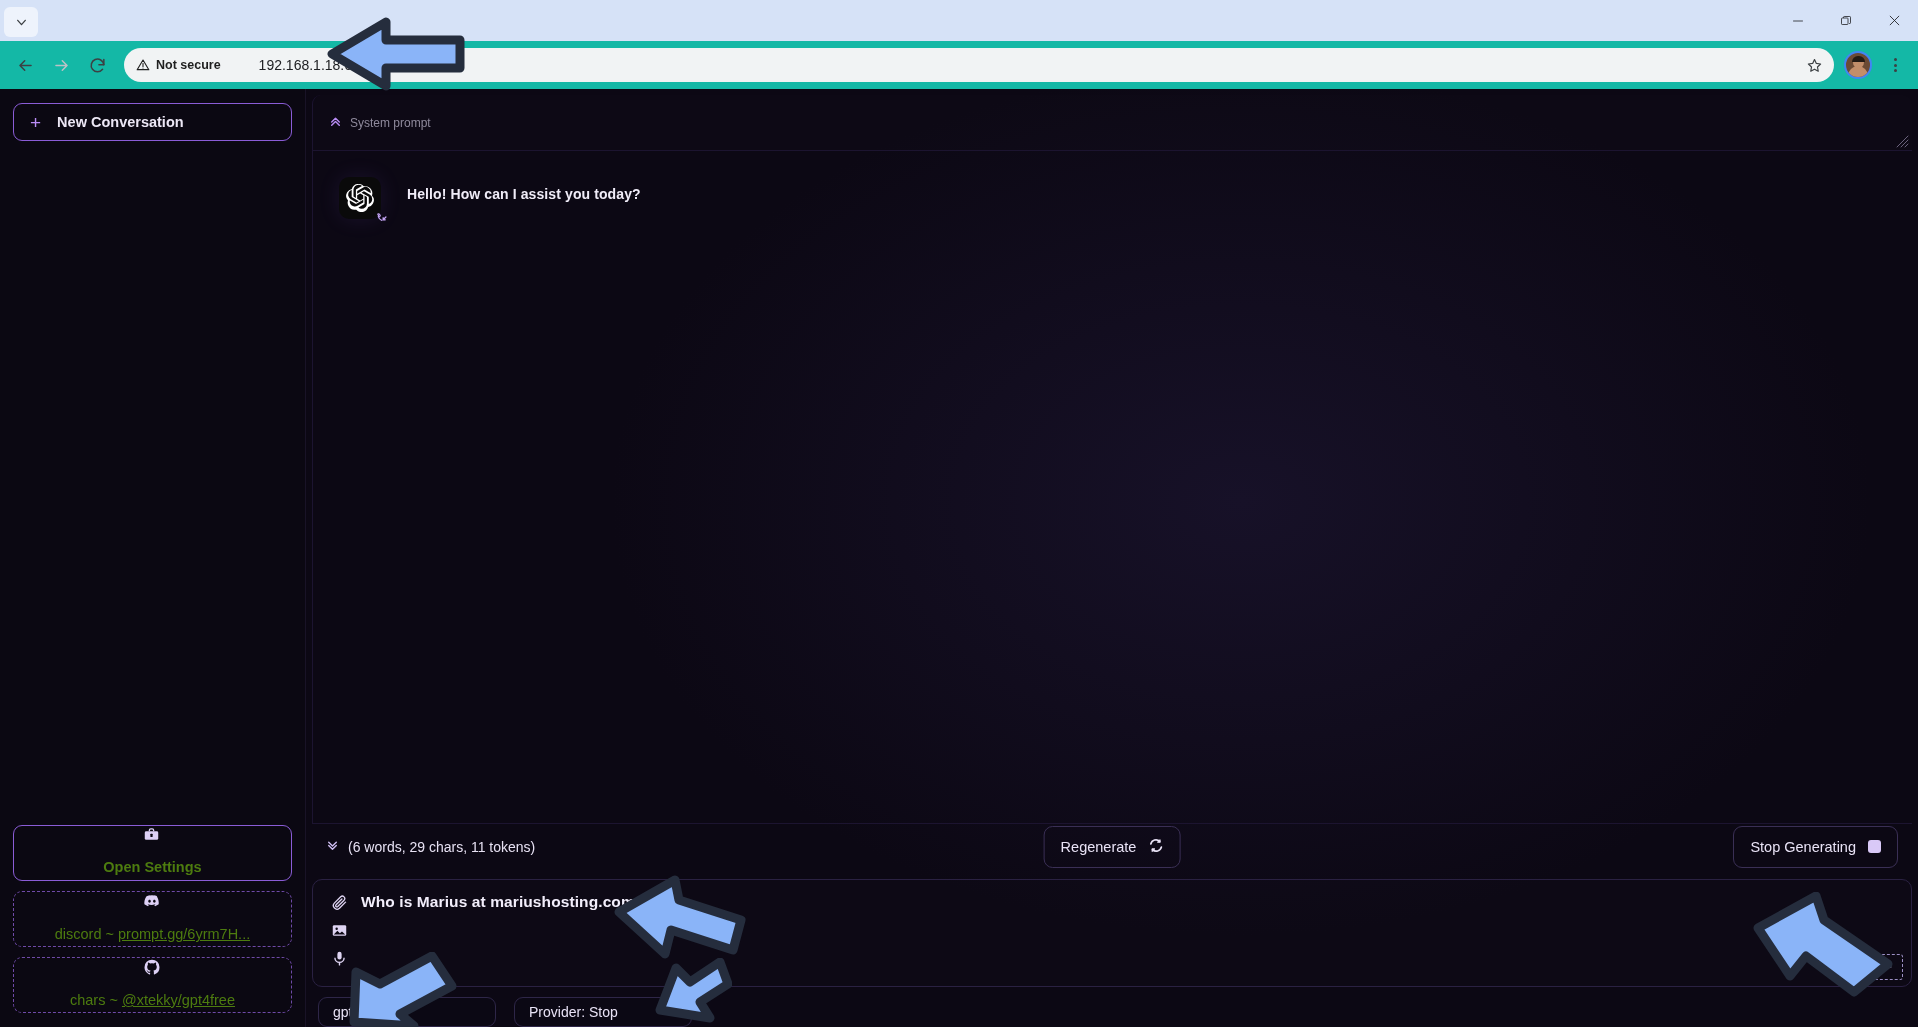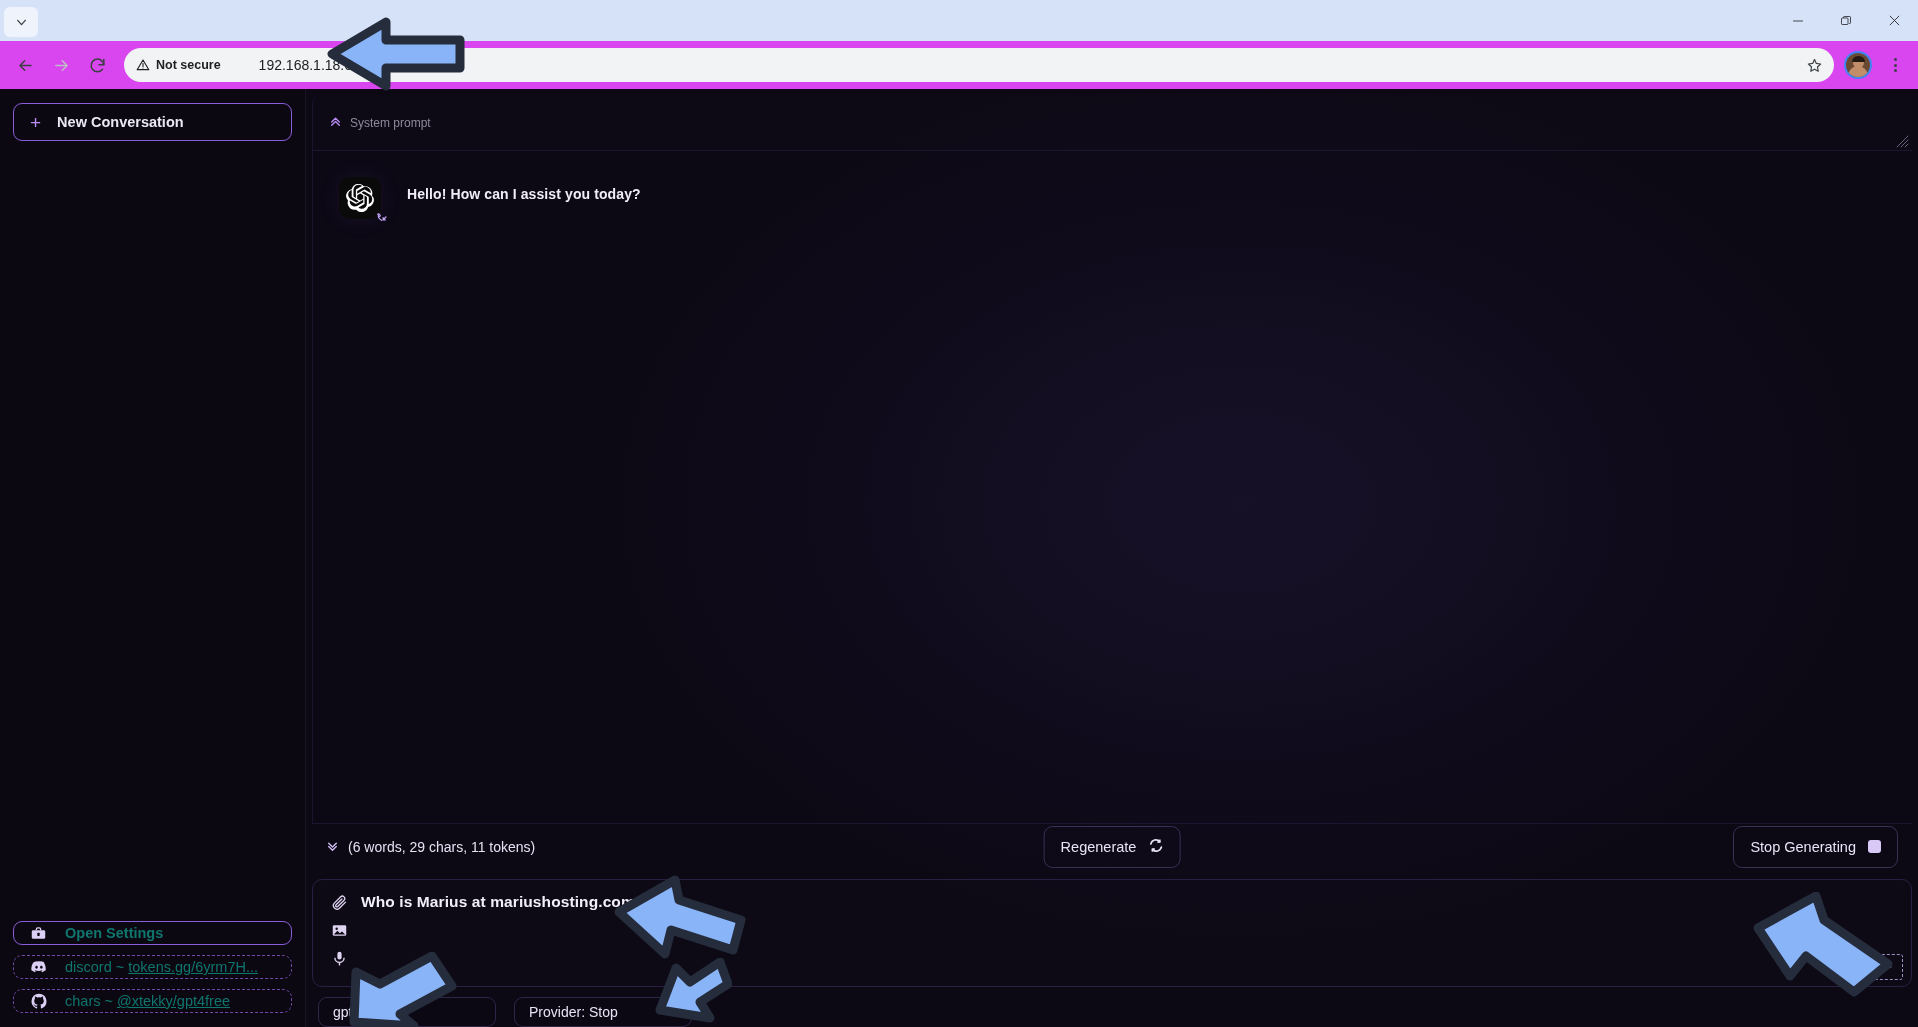--- a/index.html
+++ b/index.html
@@ -73,21 +73,21 @@
     align-items: center;
   }
   .win-btn {
     width: 48px; height: 41px;
     display: flex; align-items: center; justify-content: center;
     color: #202124;
   }
 
   .toolbar {
     height: 48px;
-    background: #d946ef;
+    background: #14b8a6;
     display: flex;
     align-items: center;
     padding: 0 8px;
     gap: 2px;
     position: relative;
   }
   .nav-btn {
     width: 34px; height: 34px;
     border-radius: 50%;
     display: flex; align-items: center; justify-content: center;
@@ -202,28 +202,29 @@
     font-size: 14.5px;
     font-weight: bold;
     background: transparent;
   }
   .plus-icon { color: #b98cf5; font-size: 19px; line-height: 1; font-weight: normal; }
 
   .conv-list { flex: 1; overflow: hidden; }
 
   .sidebar-footer { display: flex; flex-direction: column; gap: 10px; }
   .side-btn {
-    height: 24px;
+    height: 56px;
     border-radius: 9px;
     display: flex;
     align-items: center;
     gap: 16px;
     padding: 0 16px;
     font-size: 14.5px;
-    color: #0f766e;
+    color: #4d7c0f;
+    flex-direction: column;
   }
   .side-btn.solid { border: 1px solid #8a5cd6; font-weight: bold; }
   .side-btn.dashed { border: 1px dashed #6f4aa8; }
   .side-ico { color: #ddd0f5; display: flex; align-items: center; width: 19px; flex: none; }
   .side-label { white-space: nowrap; overflow: hidden; text-overflow: ellipsis; }
   .side-link { text-decoration: underline; }
 
   
   .main {
     flex: 1;
@@ -299,21 +300,21 @@
   .statusbar {
     height: 46px;
     border-top: 1px solid #1c1430;
     margin: 0 6px;
     display: flex;
     align-items: center;
     padding: 0 14px;
     position: relative;
   }
   .wordcount {
-    display: flex; align-items: flex-end; gap: 9px;
+    display: flex; align-items: center; gap: 9px;
     color: #e7e1f3;
     font-size: 14px;
   }
   .chev-dbl { color: #cdbcf0; font-size: 13px; line-height: 1; }
   .pill-btn {
     border: 1px solid #3a2f55;
     border-radius: 9px;
     height: 42px;
     display: flex; align-items: center; gap: 12px;
     padding: 16px 16px;
@@ -498,21 +499,21 @@
           </span>
           <span class="side-label">Open Settings</span>
         </div>
 
         <div class="side-btn dashed">
           <span class="side-ico">
             <svg width="18" height="18" viewBox="0 0 24 24">
               <path d="M19.3 5.6A16 16 0 0015.3 4.3l-.25.5a14.6 14.6 0 00-6.1 0L8.7 4.3A16 16 0 004.7 5.6C2.2 9.3 1.5 12.9 1.85 16.4a16.2 16.2 0 004.9 2.5l.98-1.65a10.4 10.4 0 01-1.6-.78l.4-.31a11.5 11.5 0 009.74 0l.4.31a10.4 10.4 0 01-1.6.79l.98 1.64a16.2 16.2 0 004.9-2.5c.42-4.05-.7-7.62-2.65-10.8zM8.7 14.2c-.95 0-1.74-.88-1.74-1.96 0-1.08.76-1.96 1.74-1.96.98 0 1.76.89 1.74 1.96 0 1.08-.76 1.96-1.74 1.96zm6.43 0c-.95 0-1.73-.88-1.73-1.96 0-1.08.76-1.96 1.73-1.96.98 0 1.76.89 1.74 1.96 0 1.08-.76 1.96-1.74 1.96z" fill="currentColor"></path>
             </svg>
           </span>
-          <span class="side-label"><span>discord ~ </span><span class="side-link">tokens.gg/6yrm7H...</span></span>
+          <span class="side-label"><span>discord ~ </span><span class="side-link">prompt.gg/6yrm7H...</span></span>
         </div>
 
         <div class="side-btn dashed">
           <span class="side-ico">
             <svg width="18" height="18" viewBox="0 0 24 24">
               <path d="M12 2.2A10 10 0 002 12.3c0 4.45 2.86 8.22 6.83 9.55.5.1.68-.22.68-.49v-1.7c-2.78.62-3.37-1.37-3.37-1.37-.45-1.18-1.11-1.49-1.11-1.49-.91-.63.07-.62.07-.62 1 .07 1.53 1.05 1.53 1.05.89 1.56 2.34 1.11 2.91.85.09-.66.35-1.11.63-1.37-2.22-.26-4.56-1.14-4.56-5.06 0-1.12.39-2.03 1.03-2.75-.1-.26-.45-1.3.1-2.71 0 0 .84-.28 2.75 1.05a9.3 9.3 0 015 0c1.91-1.33 2.75-1.05 2.75-1.05.55 1.41.2 2.45.1 2.71.64.72 1.03 1.63 1.03 2.75 0 3.93-2.35 4.8-4.58 5.05.36.32.68.94.68 1.9v2.82c0 .27.18.6.69.49A10.02 10.02 0 0022 12.3 10 10 0 0012 2.2z" fill="currentColor"></path>
             </svg>
           </span>
           <span class="side-label"><span>chars ~ </span><span class="side-link">@xtekky/gpt4free</span></span>
         </div>

